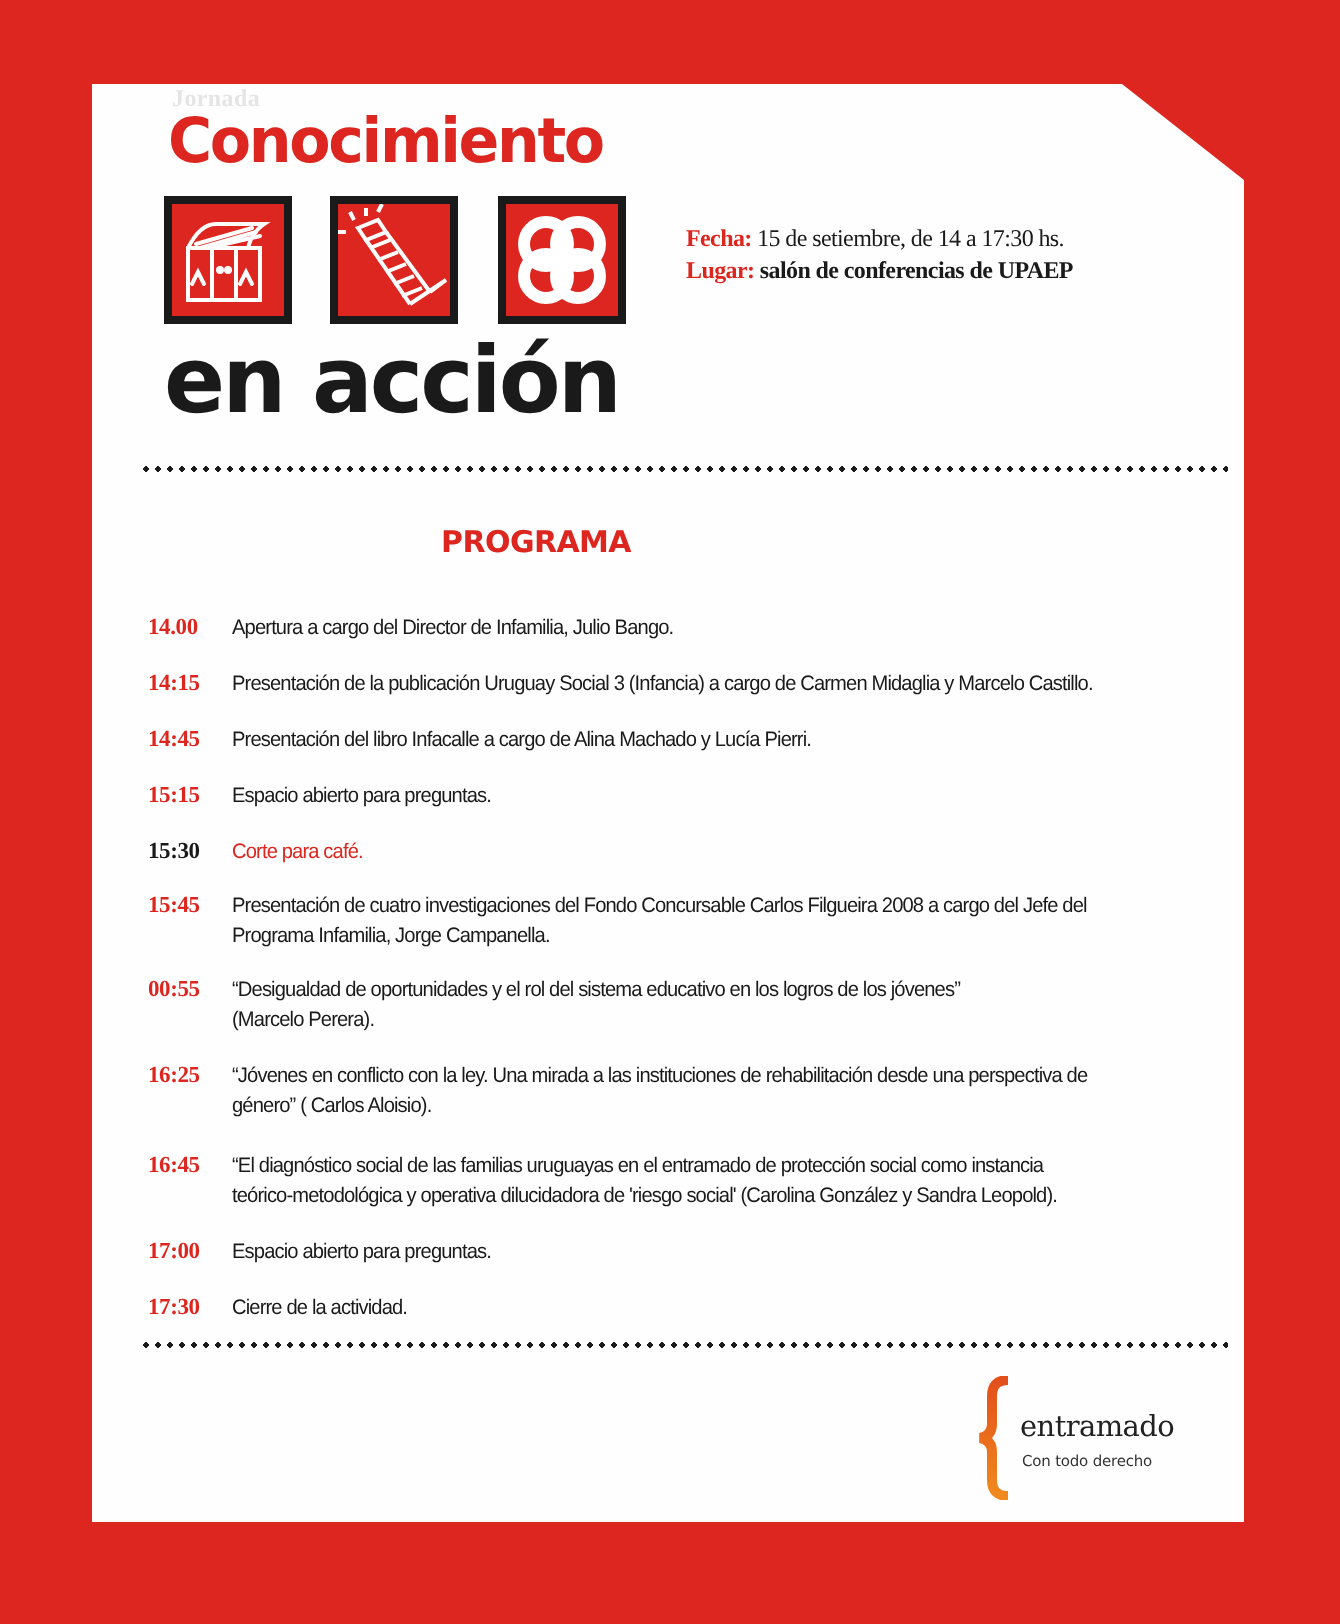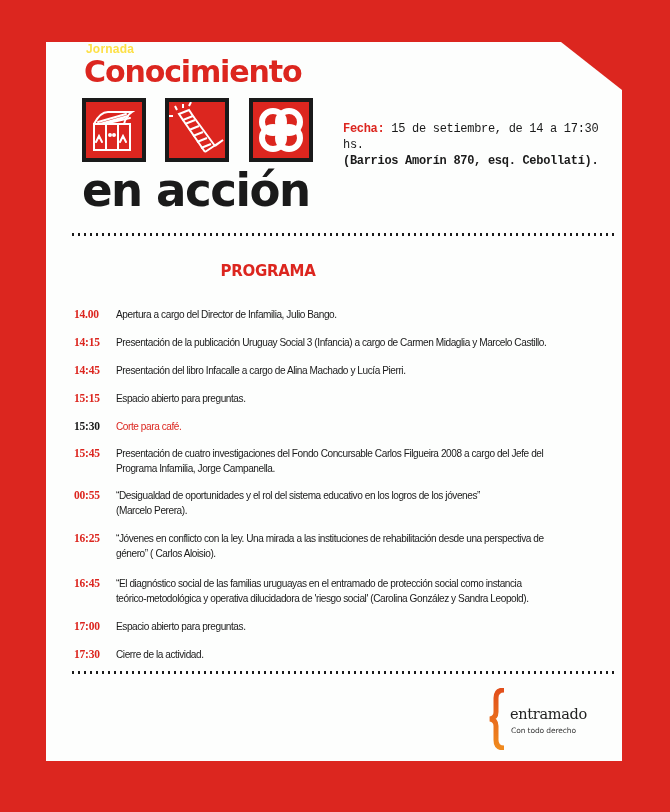--- a/index.html
+++ b/index.html
@@ -8,43 +8,43 @@
       background: #dc261f;
       font-family: "Liberation Sans", sans-serif;
     }
     .panel {
       position: absolute; left: 46px; top: 42px; width: 576px; height: 719px;
       background: #fdfefd;
       clip-path: polygon(0 0, 515px 0, 576px 48px, 576px 100%, 0 100%);
     }
     .jornada {
       position: absolute; left: 86px; top: 42px;
-      font-family: Liberation Sans, sans-serif; font-weight: bold; font-size: 12px;
-      color: #fde047; letter-spacing: 0.2px;
+      font-family: Liberation Serif, serif; font-weight: bold; font-size: 12px;
+      color: #e5e5e5; letter-spacing: 0.2px;
     }
     .title-top {
       position: absolute; left: 84px; top: 56px;
       font-family: "DejaVu Sans", sans-serif; font-weight: bold; font-size: 31px;
       color: #dc261f; letter-spacing: -1.2px; line-height: 1;
       transform: scaleX(0.97); transform-origin: left;
     }
     .title-bottom {
       position: absolute; left: 82px; top: 167px;
       font-family: "DejaVu Sans", sans-serif; font-weight: bold; font-size: 46px;
       color: #1a1a1a; letter-spacing: -1.5px; line-height: 1;
       transform: scaleX(0.98); transform-origin: left;
     }
     .logo-box {
       position: absolute; top: 98px; width: 64px; height: 64px;
       background: #dc261f; border: 4px solid #1a1a1a; box-sizing: border-box;
     }
     .logo-box svg { position: absolute; left: 0; top: 0; width: 56px; height: 56px; }
     .info {
-      position: absolute; left: 343px; top: 121px; width: 280px;
-      font-family: Liberation Mono, monospace; font-size: 12px; line-height: 16px;
+      position: absolute; left: 343px; top: 111px; width: 280px;
+      font-family: Liberation Serif, serif; font-size: 12px; line-height: 16px;
       color: #1a1a1a; font-weight: bold; letter-spacing: -0.3px;
     }
     .info .lbl { color: #dc261f; }
     .dots {
       position: absolute; left: 70px; width: 544px; height: 3px;
       background-image: radial-gradient(circle, #1a1a1a 1.3px, transparent 1.4px);
       background-size: 6px 3px; background-repeat: repeat-x;
     }
     .programa {
       position: absolute; left: 0; width: 536px; top: 262px; text-align: center;
@@ -124,21 +124,24 @@
   </svg>
 </div>
 
 <div class="title-bottom">en acción</div>
 
 <div class="info">
   <div>
     <span class="lbl">Fecha:</span>
     <span style="font-weight:normal;">15 de setiembre, de  14 a 17:30 hs.</span>
   </div>
-  <div>(Barrios Amorín 870, esq. Cebollatí).</div>
+  <div>
+    <span class="lbl">Lugar:</span>
+    <span>salón de conferencias de UPAEP</span>
+  </div>
 </div>
 
 <div class="dots" style="top:233px;"></div>
 
 <div class="programa">PROGRAMA</div>
 
 <div class="schedule">
   <div class="row" style="top:0px;">
     <span class="time">14.00</span>
     <div class="desc">

